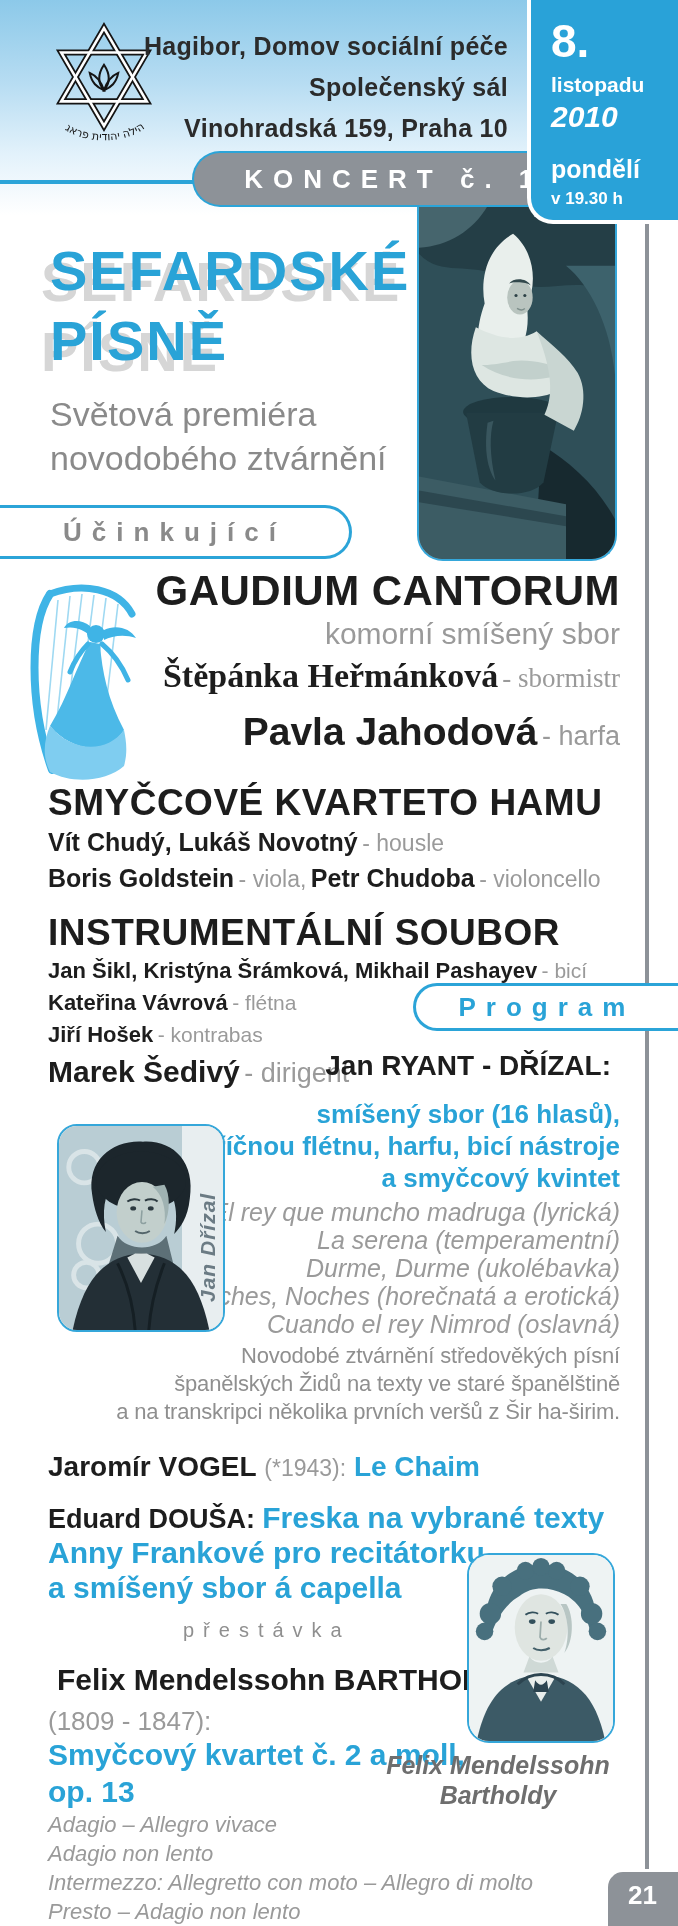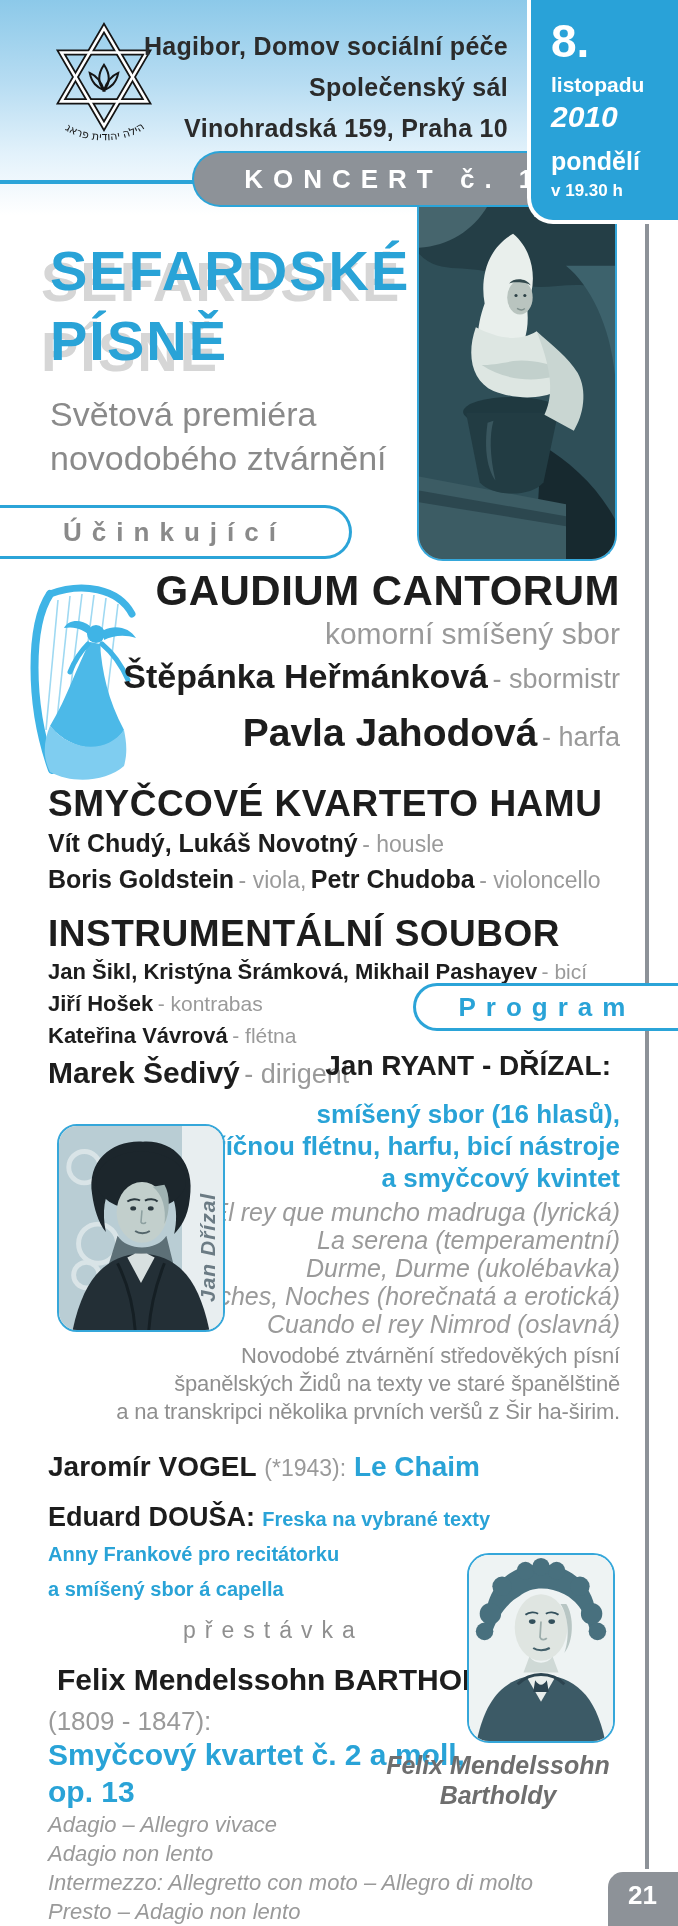--- a/index.html
+++ b/index.html
@@ -21,21 +21,21 @@
     border-radius:29px 0 0 29px;box-sizing:border-box;
     display:flex;align-items:center;justify-content:center;
     color:#fff;font-size:26px;letter-spacing:10px;font-weight:600;z-index:4;}
   .date-box{position:absolute;left:527px;top:0;width:151px;height:224px;
     background:#29a2d8;border-left:4px solid #fff;border-bottom:4px solid #fff;
     border-radius:0 0 0 26px;box-sizing:border-box;z-index:5;
     color:#fff;padding:16px 0 0 20px;}
   .date-day{font-size:46px;line-height:50px;font-weight:700;}
   .date-month{font-size:21px;line-height:30px;font-weight:600;margin-top:4px;}
   .date-year{font-size:30px;line-height:34px;font-weight:600;font-style:italic;}
-  .date-weekday{font-size:25px;line-height:30px;font-weight:600;margin-top:12px;}
+  .date-weekday{font-size:25px;line-height:30px;font-weight:600;margin-top:20px;}
   .date-time{font-size:17px;line-height:30px;font-weight:600;}
   
   .painting{position:absolute;left:417px;top:206px;width:200px;height:355px;
     border:2px solid #35a7da;border-top:none;border-radius:0 0 26px 26px;
     box-sizing:border-box;overflow:hidden;z-index:3;}
   .painting svg{display:block;width:100%;height:100%;}
   
   .vrule{position:absolute;left:645px;top:212px;width:4px;height:1657px;background:#8d9298;z-index:1;}
   .page-badge{position:absolute;left:605px;top:1869px;width:73px;height:57px;
     background:#8d9298;border-radius:18px 0 0 0;border-left:3px solid #fff;border-top:3px solid #fff;
@@ -68,37 +68,37 @@
   .name{font-weight:700;color:#1d1d1d;}
   .name.lg{font-size:34px;}
   .name.xl{font-size:39px;}
   .name.md{font-size:25px;}
   .name.sm2{font-size:22px;}
   .name.cond{font-size:30px;}
   .role{color:#9a9a9a;font-weight:500;}
   .role.lg{font-size:27px;}
   .role.md{font-size:23px;}
   .role.sm2{font-size:21px;}
-  .lh48{line-height:48px;} .lh52{line-height:52px;} .lh33{line-height:33px;}
+  .lh48{line-height:48px;font-family:Liberation Serif, serif;} .lh52{line-height:52px;} .lh33{line-height:33px;}
   .lh30{line-height:30px;} .lh40{line-height:40px;}
   .mt14{margin-top:14px;} .mt12{margin-top:12px;}
   
   .program{position:absolute;left:48px;top:1040px;width:572px;z-index:2;}
   .composer{font-size:28px;line-height:34px;font-weight:700;color:#1d1d1d;margin:9px;}
   .composer.mend{font-size:30px;line-height:34px;}
   .piece-title{font-size:26px;line-height:32px;font-weight:700;color:#29a3d7;margin:0;}
   .piece-title.mend{font-size:30px;line-height:37px;}
   .movement{font-size:25px;line-height:28px;color:#9a9a9a;font-style:italic;font-weight:500;margin:0;}
   .movement.mend{font-size:22px;line-height:29px;}
   .note{font-size:22px;line-height:28px;color:#8f8f8f;font-weight:500;letter-spacing:-.2px;margin:0;}
   .years{color:#9a9a9a;font-size:23px;font-weight:500;}
-  .blue-inline{color:#29a3d7;font-weight:700;font-size:20px;}
+  .blue-inline{color:#29a3d7;font-weight:700;font-size:30px;}
   .vogel-line{margin:12px 0 0 0;font-size:28px;line-height:34px;}
   .dousa{margin:8px 0 0 0;font-size:26px;line-height:33px;}
-  .prestavka{margin:10px 0 0 0;padding-left:135px;font-size:23px;line-height:28px;
+  .prestavka{margin:10px 0 0 0;padding-left:135px;font-size:20px;line-height:28px;
     letter-spacing:9px;color:#8f8f8f;font-weight:500;}
   .gap6{height:6px;} .gap4{height:4px;} .gap12{height:12px;} .gap10{height:10px;} .gap8{height:8px;}
   
   .photo-drizal{position:absolute;left:57px;top:1124px;width:168px;height:208px;
     border:2px solid #35a7da;border-radius:20px;box-sizing:border-box;overflow:hidden;z-index:3;}
   .photo-drizal svg{display:block;width:100%;height:100%;}
   .vcaption{position:absolute;right:3px;top:6px;height:170px;
     writing-mode:vertical-rl;transform:rotate(180deg);
     font-size:21px;font-style:italic;color:#6b7b84;font-weight:600;letter-spacing:1px;}
   .photo-mend{position:absolute;left:467px;top:1553px;width:148px;height:190px;
@@ -236,26 +236,26 @@
       <span class="name md">Petr Chudoba</span>
       <span class="role md">- violoncello</span>
     </p>
 
     <p class="perf-line left big-black sm mt12">INSTRUMENTÁLNÍ SOUBOR</p>
     <p class="perf-line left lh30">
       <span class="name sm2">Jan Šikl, Kristýna Šrámková, Mikhail Pashayev</span>
       <span class="role sm2">- bicí</span>
     </p>
     <p class="perf-line left lh30">
+      <span class="name sm2">Kateřina Vávrová</span>
+      <span class="role sm2">- flétna</span>
+    </p>
+    <p class="perf-line left lh30">
       <span class="name sm2">Jiří Hošek</span>
       <span class="role sm2">- kontrabas</span>
-    </p>
-    <p class="perf-line left lh30">
-      <span class="name sm2">Kateřina Vávrová</span>
-      <span class="role sm2">- flétna</span>
     </p>
     <p class="perf-line left lh40">
       <span class="name cond">Marek Šedivý</span>
       <span class="role lg">- dirigent</span>
     </p>
   </div>
 
   <div class="tab-right">
     <span>Program</span>
   </div>

